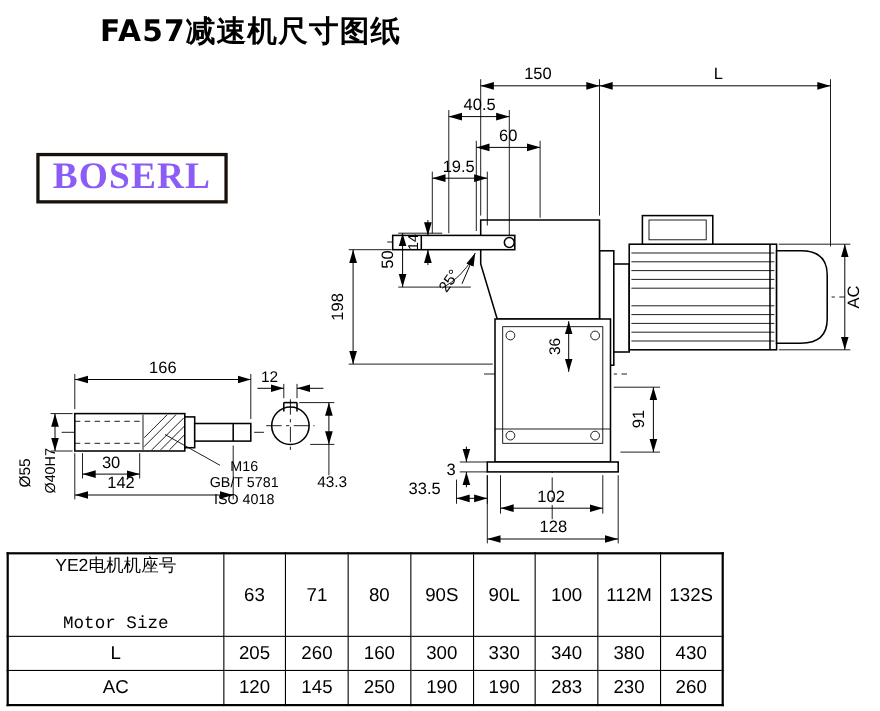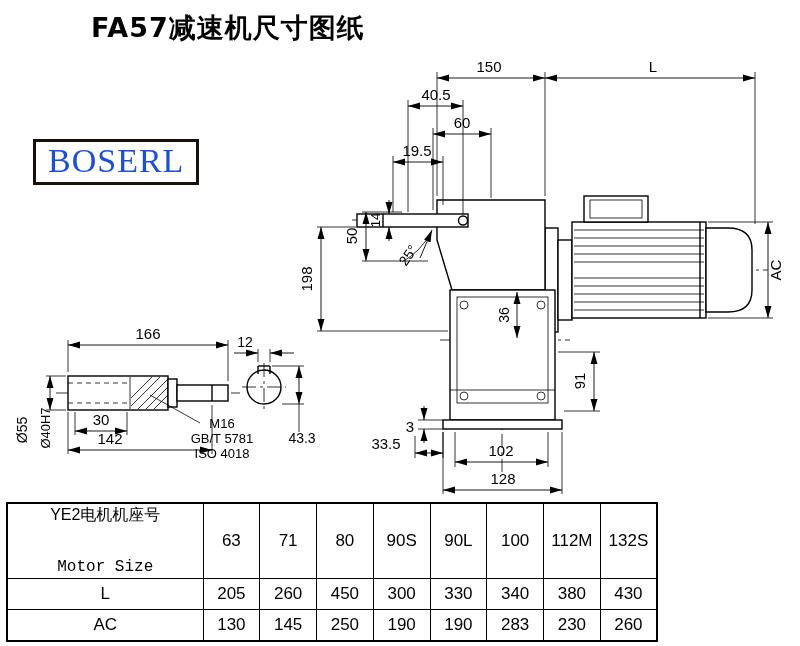--- a/index.html
+++ b/index.html
@@ -4,22 +4,22 @@
 <style>
   html,body{margin:0;padding:0;background:#fff;}
   body{width:800px;height:646px;position:relative;overflow:hidden;
        font-family:"Liberation Sans",sans-serif;color:#000;}
 
   .page-title{position:absolute;left:56px;top:10px;font-size:27px;font-weight:bold;
               letter-spacing:1px;font-family:"DejaVu Sans",sans-serif;margin-left:35px;}
 
   .logo-box{position:absolute;left:33px;top:139px;border:3px solid #17100b;
             background:#fff;padding:0 12px 2px 12px;}
-  .logo-text{font-family:"Liberation Serif",serif;font-weight:normal;font-size:34px;
-             color:#1d4ed8;letter-spacing:1px;text-align:right;}
+  .logo-text{font-family:"Liberation Serif",serif;font-weight:bold;font-size:34px;
+             color:#8b5cf6;letter-spacing:1px;text-align:right;}
 
   svg.drawing{position:absolute;left:0;top:0;}
 
   
   .ln  {stroke:#000;stroke-width:1.4;fill:none;}
   .lnf {stroke:#000;stroke-width:1.4;fill:#fff;}
   .thin{stroke:#000;stroke-width:0.8;fill:none;}
   .ext {stroke:#000;stroke-width:0.8;}
   .dash{stroke:#000;stroke-width:0.8;stroke-dasharray:5 4;}
   .cl  {stroke:#000;stroke-width:0.8;stroke-dasharray:14 4 3 4;}
@@ -265,30 +265,30 @@
     <td>90S</td>
     <td>90L</td>
     <td>100</td>
     <td>112M</td>
     <td>132S</td>
   </tr>
   <tr>
     <td>L</td>
     <td>205</td>
     <td>260</td>
-    <td>450</td>
+    <td>160</td>
     <td>300</td>
     <td>330</td>
     <td>340</td>
     <td>380</td>
     <td>430</td>
   </tr>
   <tr>
     <td>AC</td>
-    <td>130</td>
+    <td>120</td>
     <td>145</td>
     <td>250</td>
     <td>190</td>
     <td>190</td>
     <td>283</td>
     <td>230</td>
     <td>260</td>
   </tr>
 </tbody>
   </table>

